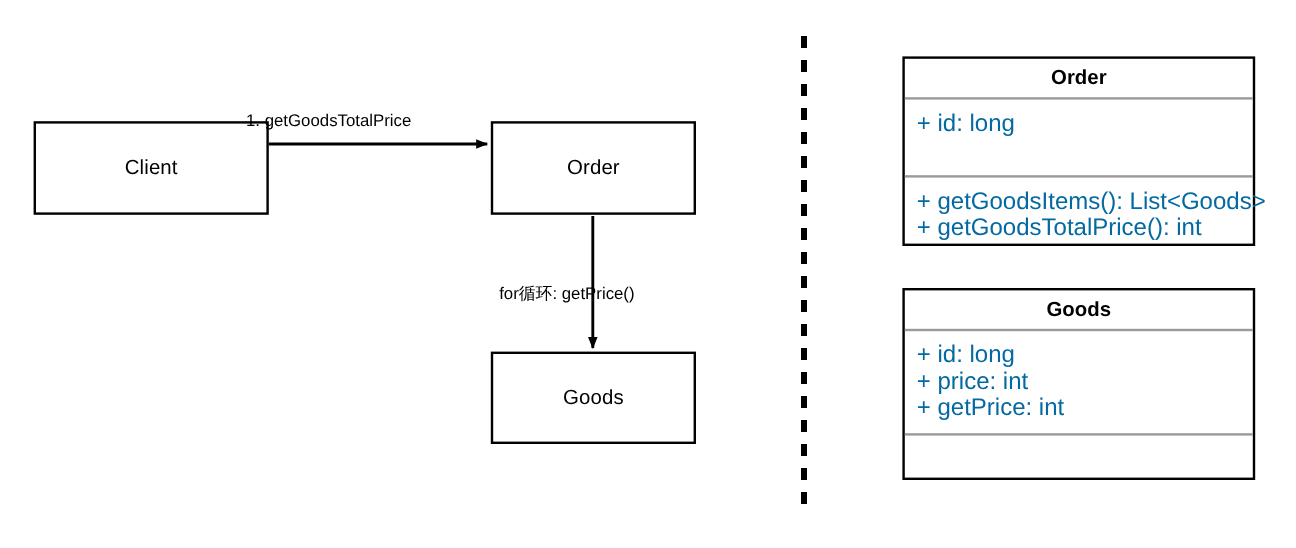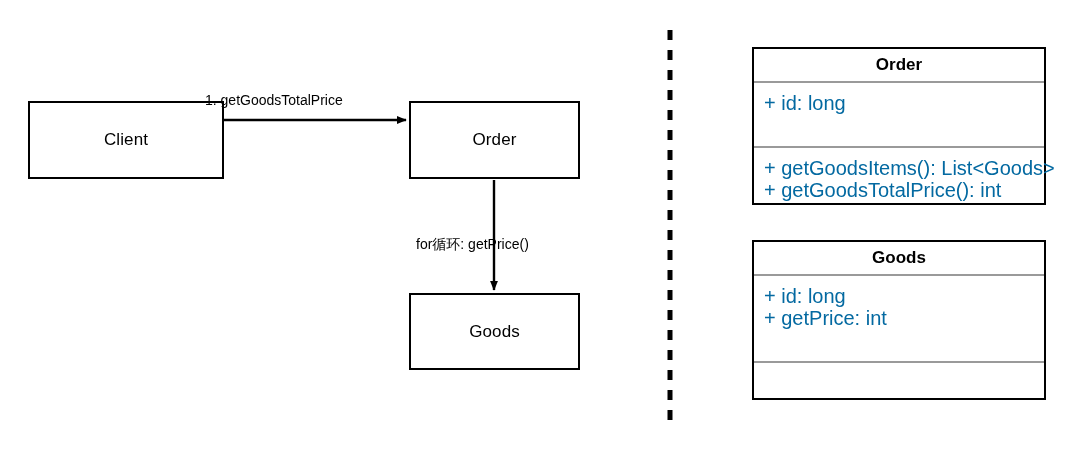--- a/index.html
+++ b/index.html
@@ -144,18 +144,19 @@
     </div>
   </div>
 
   <div class="class-box" style="left:752px; top:240px; width:294px; height:160px;">
     <div class="class-title" style="height:32px;">
       <span>Goods</span>
     </div>
     <div class="class-sep"></div>
     <div class="class-compartment" style="height:85px;">
       <div class="member-row">+ id: long</div>
+      <div class="member-row">+ price: int</div>
       <div class="member-row">+ getPrice: int</div>
     </div>
     <div class="class-sep"></div>
   </div>
 
 </div>
 
 </body></html>

